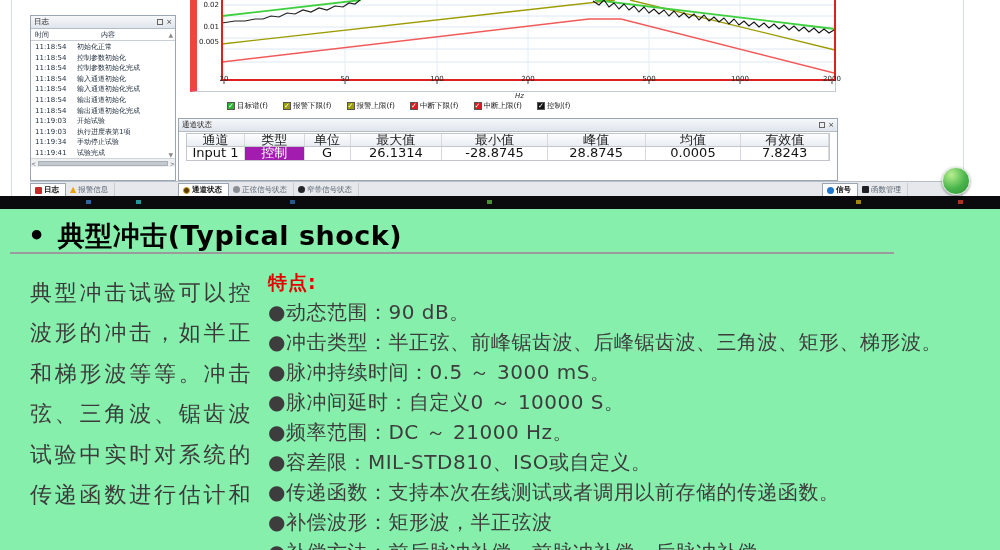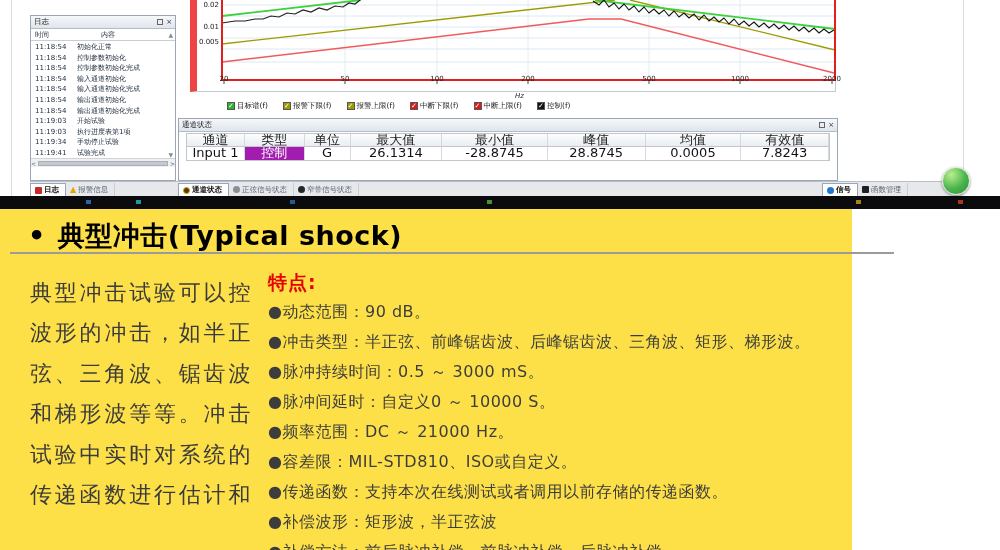--- a/index.html
+++ b/index.html
@@ -65,30 +65,30 @@
   .trow.body span:nth-of-type(2){ background:#a21caf; color:#fff;text-align:center; }
 
   .green-btn { position:absolute; left:942px; top:167px; width:28px; height:28px; border-radius:50%;
                background:radial-gradient(circle at 32% 26%, #b9ef90, #48b44a 55%, #2e9137);
                border:1px solid #d8e8d4; box-shadow:0 1px 3px rgba(0,0,0,.45); z-index:6; }
 
   .taskbar { position:absolute; left:0; top:196px; width:1000px; height:13px; background:#0b0b0d; }
   .speck { position:absolute; top:4px; width:5px; height:4px; opacity:.8; }
 
   
-  .doc { position:absolute; left:0; top:209px; width:852px; height:341px; background:#fde047; }
+  .doc { position:absolute; left:0; top:209px; width:1000px; height:341px; background:#86efac; }
   .doc-title { position:absolute; left:28px; top:9px; font-size:27px; font-weight:bold; color:#000;
                letter-spacing:.5px; }
   .doc-title .blt { margin-right:12px; }
   .doc-hr { position:absolute; left:10px; top:43px; width:884px; height:2px; background:#9b9b9b; }
   .intro { position:absolute; left:30px; top:64px; width:225px; color:#3b3b3b; font-size:22px; }
   .intro-line { height:40.4px; line-height:40.4px; letter-spacing:2.8px; white-space:nowrap; }
   .features { position:absolute; left:268px; top:58px; width:716px; }
   .feat-head { color:#e60000; font-weight:bold; font-size:19px; height:30px; line-height:30px; letter-spacing:1px; }
-  .feat-line { font-size:16px; color:#3d3d3d; height:30px; line-height:30px; letter-spacing:.5px; white-space:nowrap; }
+  .feat-line { font-size:20px; color:#3d3d3d; height:30px; line-height:30px; letter-spacing:.5px; white-space:nowrap; }
 </style>
 </head>
 <body>
 
 <div id="stage">
 
   <div class="shot">
     <div class="vline" style="left:11px;top:0;height:196px"></div>
     <div class="vline" style="left:963px;top:0;height:181px"></div>
 
@@ -341,22 +341,22 @@
   <div class="doc">
     <div class="doc-title">
       <span class="blt">•</span><span>典型冲击(Typical shock)</span>
     </div>
     <div class="doc-hr"></div>
 
     <div class="intro">
 
     <div class="intro-line">典型冲击试验可以控</div>
         <div class="intro-line">波形的冲击，如半正</div>
+        <div class="intro-line">和梯形波等等。冲击</div>
         <div class="intro-line">弦、三角波、锯齿波</div>
-        <div class="intro-line">和梯形波等等。冲击</div>
         <div class="intro-line">试验中实时对系统的</div>
         <div class="intro-line">传递函数进行估计和</div>
       </div>
 
     <div class="features">
       <div class="feat-head">特点:</div>
       <div>
 
       <div class="feat-line">●动态范围：90 dB。</div>
           <div class="feat-line">●冲击类型：半正弦、前峰锯齿波、后峰锯齿波、三角波、矩形、梯形波。</div>

